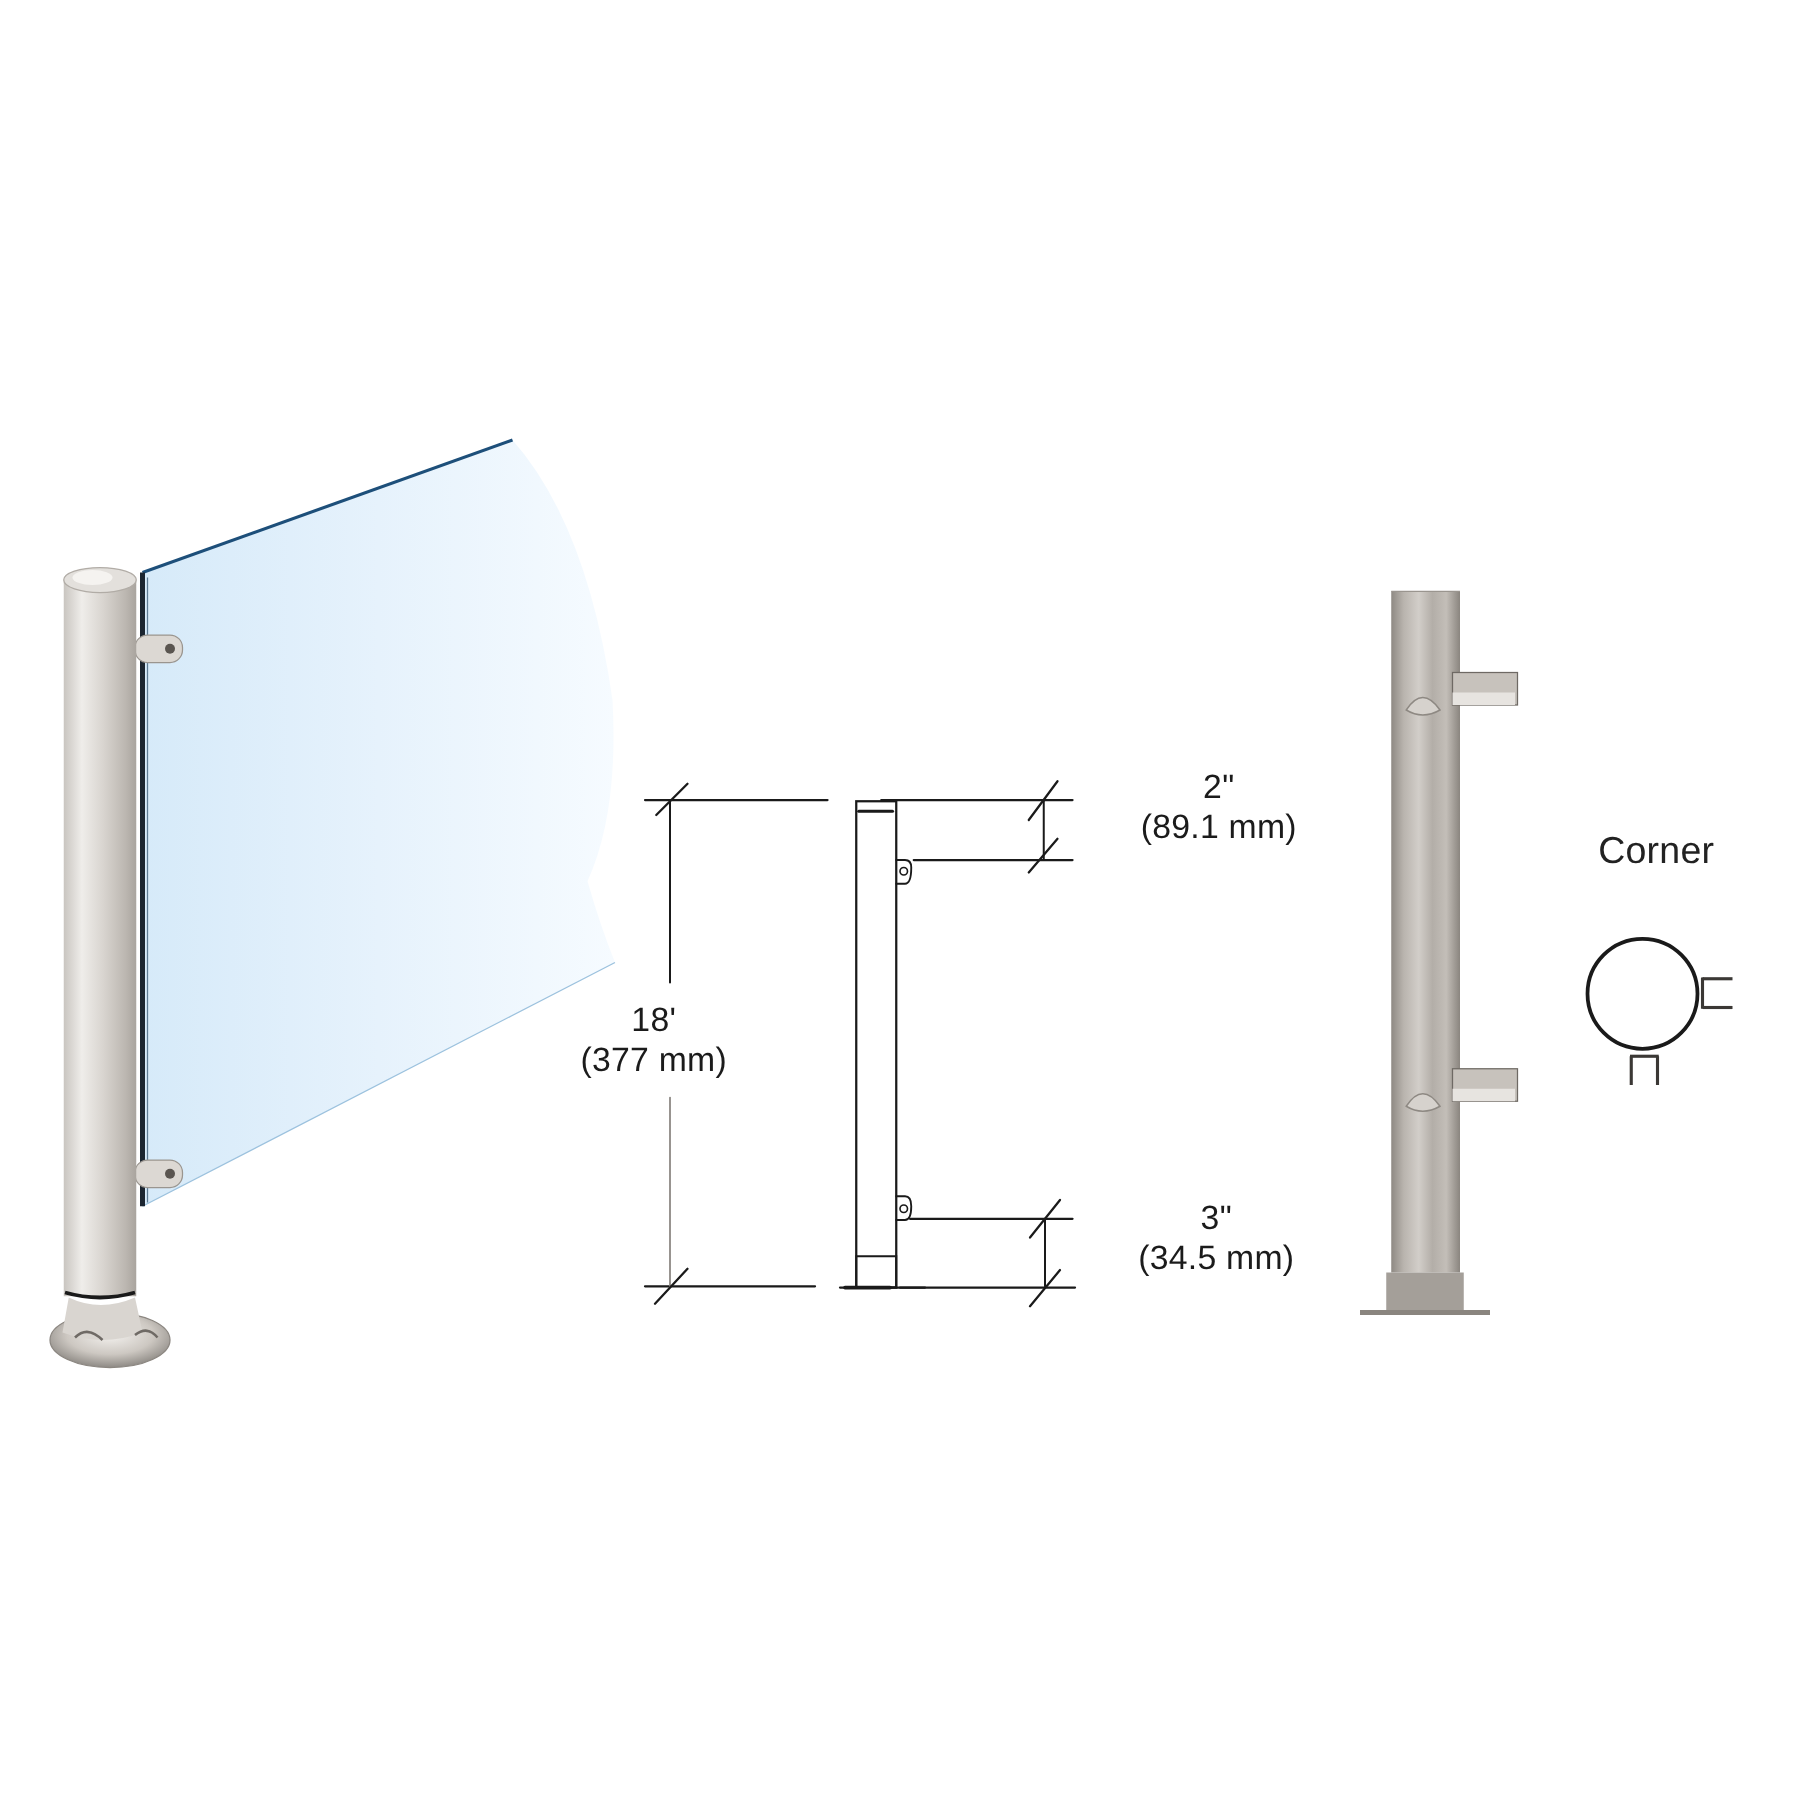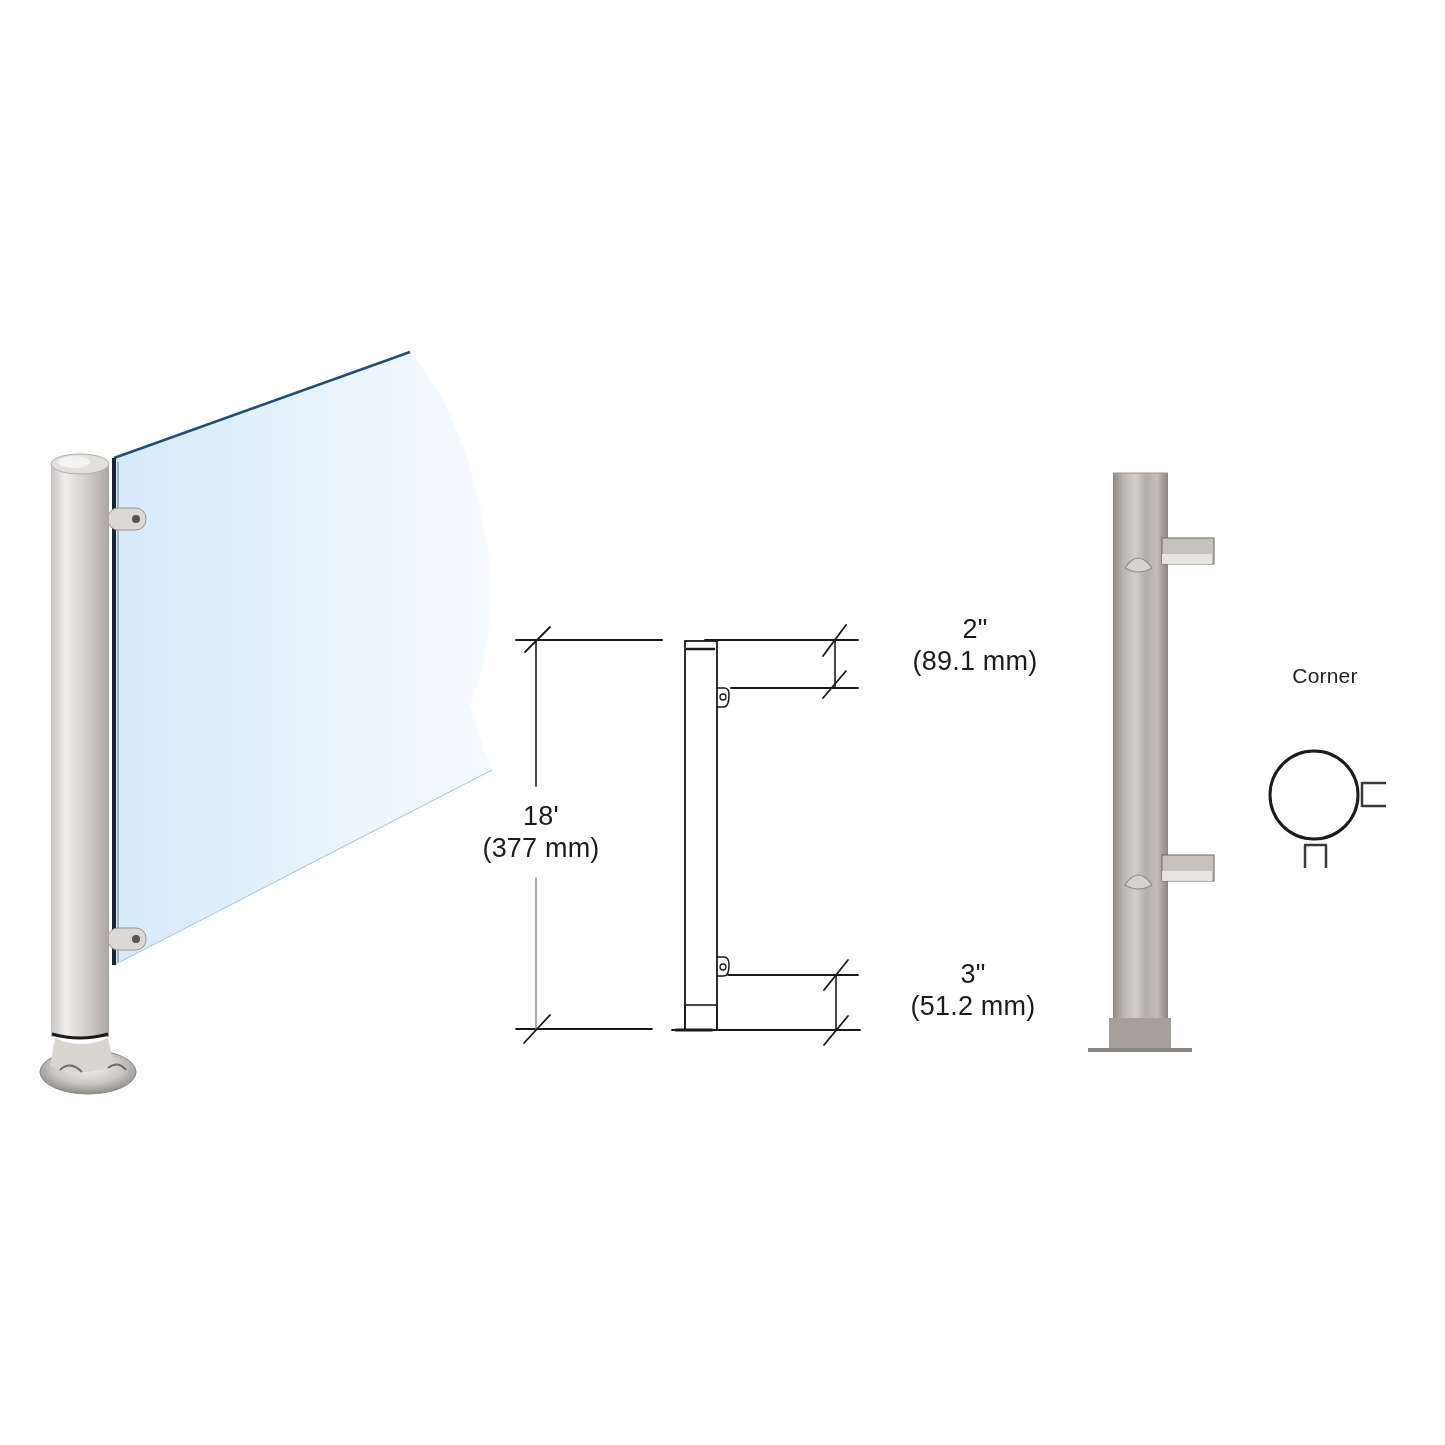--- a/index.html
+++ b/index.html
@@ -2,21 +2,21 @@
 <html><head>
 <meta charset="utf-8">
 <style>
   html, body { margin: 0; padding: 0; background: #ffffff; }
   body { width: 1445px; height: 1445px; position: relative; overflow: hidden;
          font-family: "Liberation Sans", "DejaVu Sans", sans-serif; color: #1a1a1a; }
   .layer { position: absolute; left: 0; top: 0; width: 1445px; height: 1445px; }
   .label { position: absolute; font-family: "Liberation Sans", "DejaVu Sans", sans-serif;
            color: #1b1b1b; text-align: center; white-space: nowrap; letter-spacing: 0.2px; }
   .dim-main { font-size: 27px; line-height: 32px; }
-  .corner-label { font-size: 21px; color: #222; }
+  .corner-label { font-size: 30px; color: #222; }
 </style>
 </head>
 <body>
 
 <svg class="layer" viewBox="0 0 1445 1445" xmlns="http://www.w3.org/2000/svg">
   <defs>
     <linearGradient id="glassGrad" x1="0" y1="0" x2="1" y2="0">
       <stop offset="0" stop-color="#d6eaf9"></stop>
       <stop offset="0.5" stop-color="#e6f2fc"></stop>
       <stop offset="1" stop-color="#f6fbff"></stop>
@@ -115,33 +115,33 @@
     <g>
       <line x1="728" y1="975" x2="858" y2="975" stroke-width="1.8"></line>
       <line x1="720" y1="1030" x2="860" y2="1030" stroke-width="1.8"></line>
       <line x1="836" y1="975" x2="836" y2="1029" stroke-width="1.6"></line>
       <line x1="824" y1="990" x2="848" y2="960" stroke-width="1.8"></line>
       <line x1="824" y1="1045" x2="848" y2="1016" stroke-width="1.8"></line>
     </g>
   </g>
 </svg>
 
-<div class="label dim-main" style="left:466px; top:800px; width:150px;">
+<div class="label dim-main" style="left:448px; top:800px; width:150px;">
   <div>18'</div>
   <div>(377 mm)</div>
 </div>
 
 <div class="label dim-main" style="left:895px; top:613px; width:160px;">
   <div>2"</div>
   <div>(89.1 mm)</div>
 </div>
 
 <div class="label dim-main" style="left:893px; top:958px; width:160px;">
   <div>3"</div>
-  <div>(51.2 mm)</div>
+  <div>(34.5 mm)</div>
 </div>
 
 <svg class="layer" viewBox="0 0 1445 1445" xmlns="http://www.w3.org/2000/svg">
   <g>
     <rect x="1113" y="473" width="55" height="545" fill="url(#brushedGrad)"></rect>
     <line x1="1113" y1="473" x2="1168" y2="473" stroke="#9a958f" stroke-width="1"></line>
   </g>
   <g>
     <rect x="1162" y="538" width="52" height="26" fill="#c7c2bc" stroke="#6e6964" stroke-width="1"></rect>
     <rect x="1162" y="554" width="50" height="10" fill="#e7e4e0"></rect>

